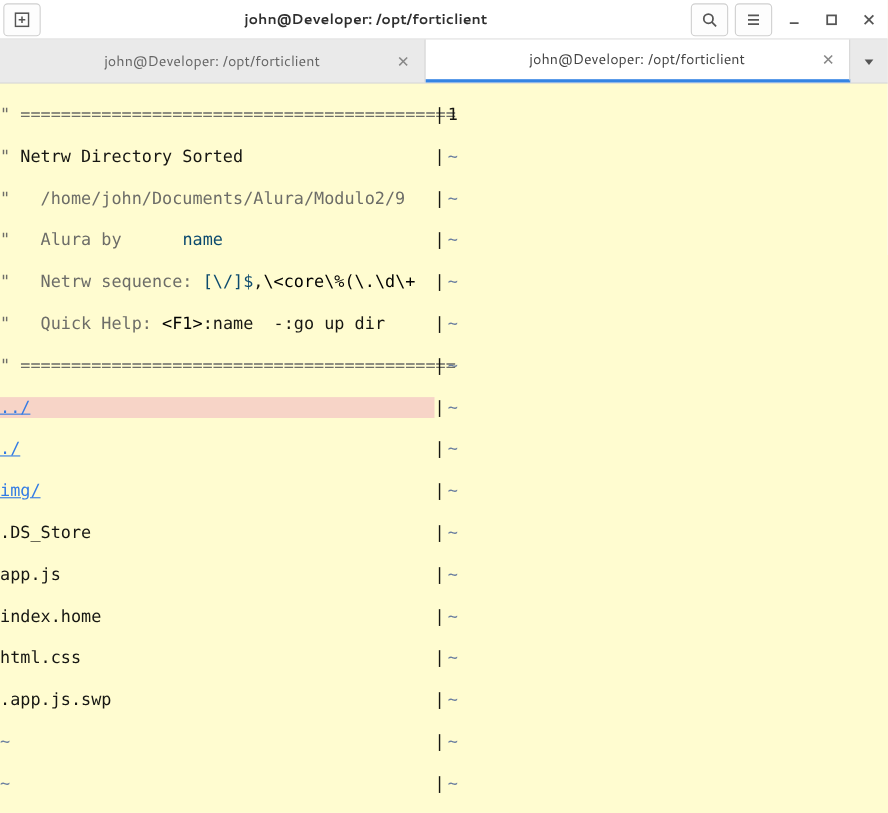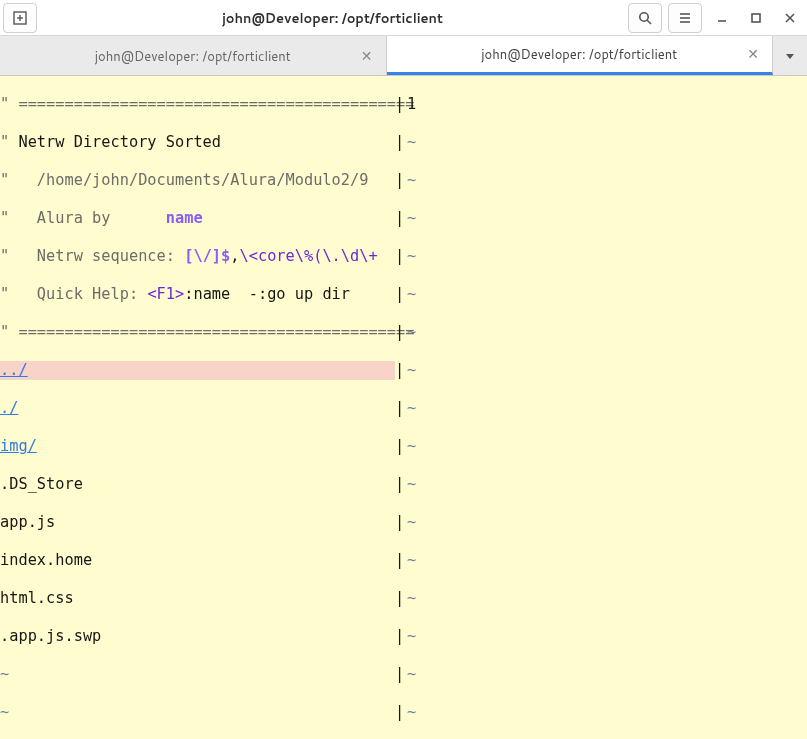--- a/index.html
+++ b/index.html
@@ -78,22 +78,22 @@
   color: #161612;
   overflow: hidden;
   position: relative;
 }
 .term-content { white-space: pre; }
 .row { height: 19px; position: relative; }
 .left-pane, .right-pane { position: absolute; top: 0; }
 .sep { position: absolute; left: 395px; color: #161612; }
 .right-pane { position: absolute; left: 407px; }
 .q { color: #6d6d68; }
-.kw { color: #8b5cf6; font-weight: bold; }
-.seq { color: #6d28d9; }
+.kw { color: #0c4a6e; }
+.seq { color: #000000; }
 .lnk { color: #337be4; text-decoration: underline; }
 .highlight-row { background: #f7d4c7; display:inline-block; width:395px; }
 .tilde { color: #6d80a0; }
 </style>
 </head>
 <body>
 
 <div class="titlebar">
   <div class="titlebar-left">
     <div class="hbtn">

